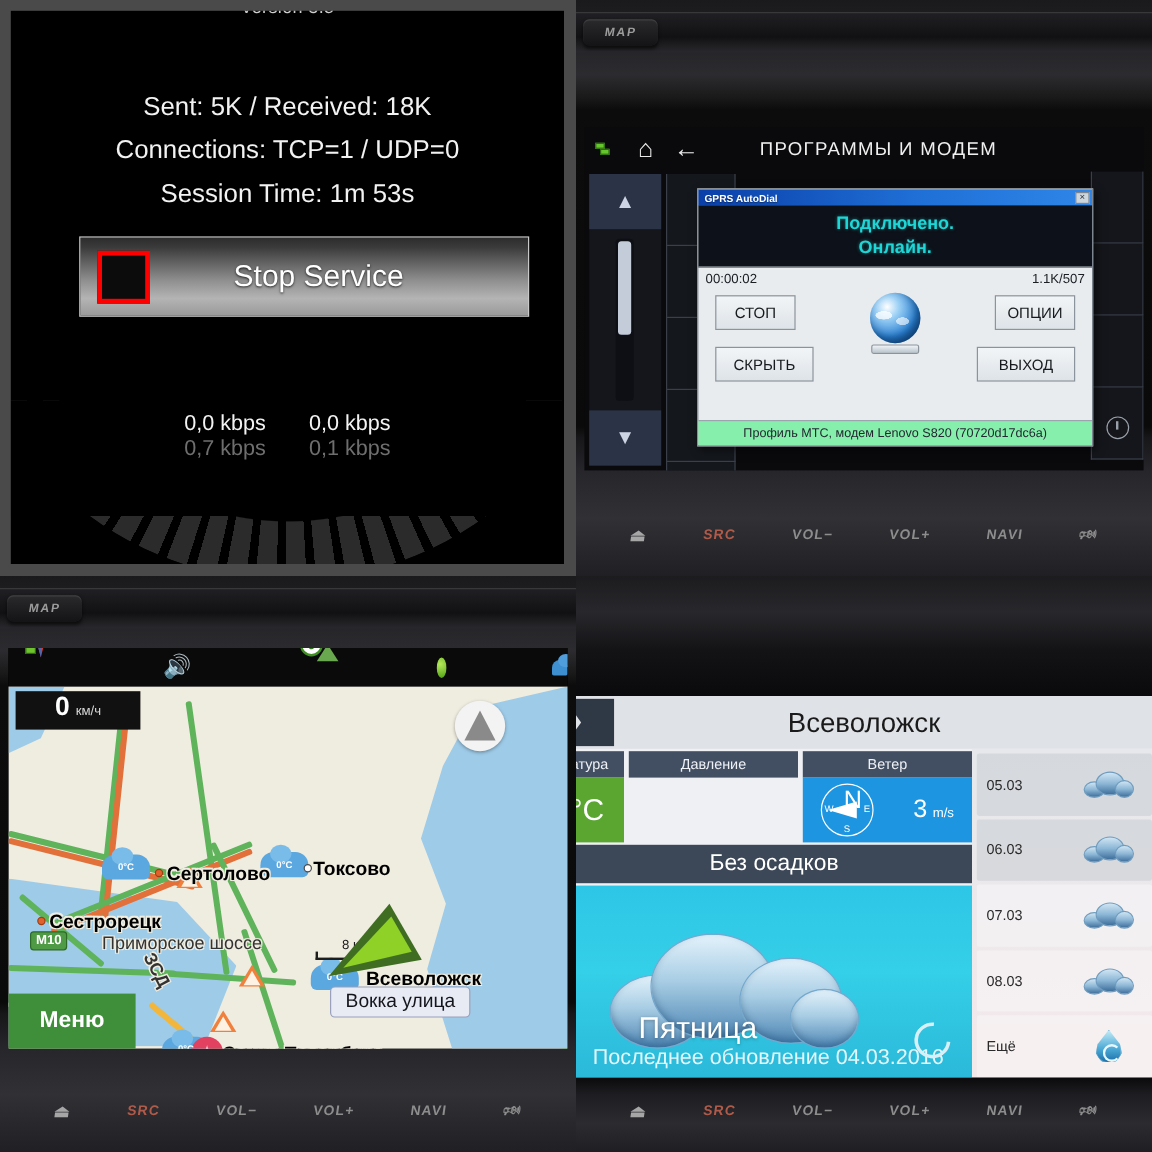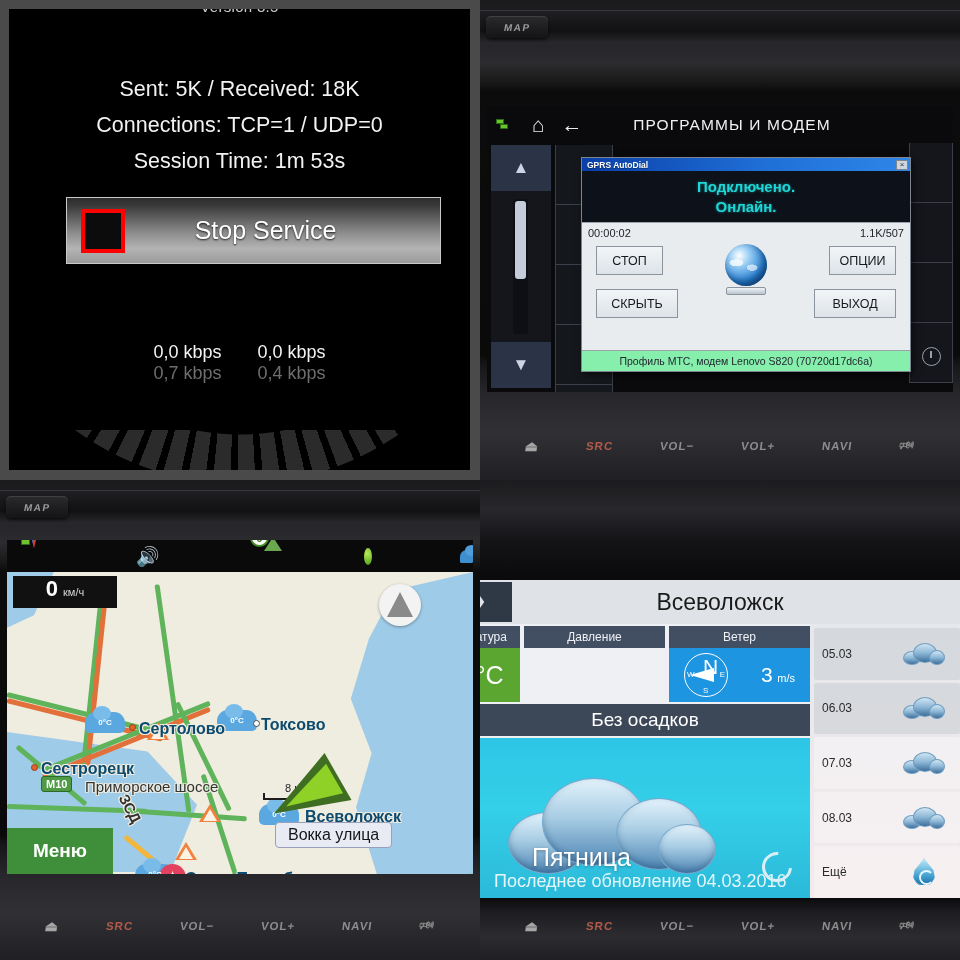--- a/index.html
+++ b/index.html
@@ -321,21 +321,21 @@
     left: 0; top: 0; width: 90px; height: 90px;
     clip-path: polygon(0 0, 52% 0, 30% 48%, 0 62%);
   }
   .road {
     position: absolute; background: #5fb35a; height: 5px; transform-origin: left center;
     border-radius: 2px;
   }
   .road.red { background: #e2703a; }
   .road.org { background: #f2b63c; }
   .map-label {
-    position: absolute; color: #0c4a6e; white-space: nowrap;
+    position: absolute; color: #000000; white-space: nowrap;
     text-shadow: -1px -1px 0 #efece0, 1px -1px 0 #efece0, -1px 1px 0 #efece0, 1px 1px 0 #efece0;
     font-weight: 700;
   }
   .map-label.small { font-size: 11px; font-weight: 400; color: #333; }
   .city-dot {
     position: absolute; width: 7px; height: 7px; border-radius: 50%;
     background: #e0622c; border: 1px solid #a33d12;
   }
   .city-dot.hollow { background: #fff; border: 1.5px solid #4a4a4a; }
   .wx-badge {
@@ -588,21 +588,21 @@
         <div class="gauge-ring"></div>
         <div class="gauge-cover"></div>
       </div>
       <div class="kbps-row">
         <div class="kbps-col">
           <div class="up">0,0 kbps</div>
           <div class="dn">0,7 kbps</div>
         </div>
         <div class="kbps-col">
           <div class="up">0,0 kbps</div>
-          <div class="dn">0,4 kbps</div>
+          <div class="dn">0,1 kbps</div>
         </div>
       </div>
     </div>
   </div>
 
   <div class="quad" id="panel-gprs">
     <div class="dash"></div>
     <div class="dash-vent"></div>
     <div class="map-btn">
       <span>MAP</span>
@@ -755,21 +755,21 @@
         <div class="map-label" style="left:254px; top:144px; font-size:16px;">Токсово</div>
         <div class="map-label" style="left:34px;  top:188px; font-size:16px;">Сестрорецк</div>
         <div class="map-label" style="left:298px; top:236px; font-size:16px;">Всеволожск</div>
         <div class="map-label" style="left:178px; top:298px; font-size:16px;">Санкт-Петербург</div>
 
         <div class="map-label" style="left:0px;   top:260px; font-size:16px;">тадт</div>
 
         <div class="map-label small" style="left:56px; top:206px; font-size:15px; font-weight:400;margin-left:22px;">Приморское шоссе</div>
         <div class="map-label small" style="left:108px; top:228px; font-size:15px; font-weight:700; transform:rotate(62deg);">ЗСД</div>
 
-        <div class="shield" style="left:18px; top:204px;margin-left:16px;">М10</div>
+        <div class="shield" style="left:18px; top:204px;">М10</div>
 
         <div class="spb-star" style="left:152px; top:292px;">✦</div>
 
         <div class="car-arrow-red"></div>
         <div class="car-arrow"></div>
         <div class="compass-n"></div>
 
         <div class="speed-box">
           <span class="v">0</span>
           <span class="u">км/ч</span>

